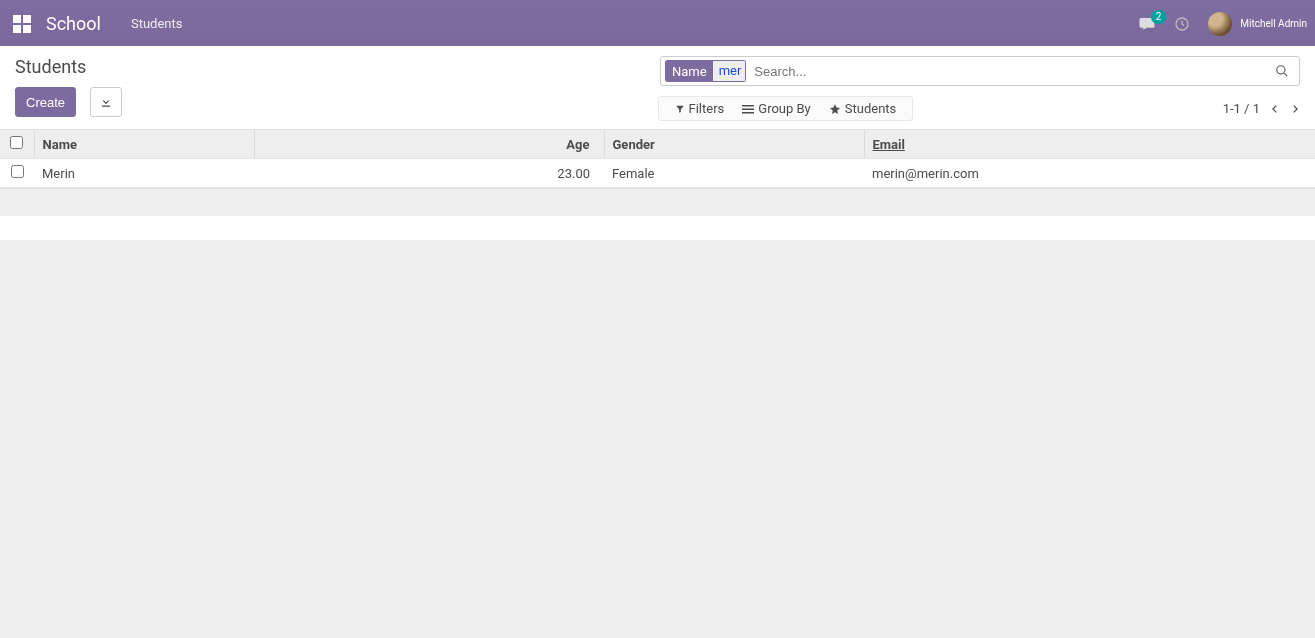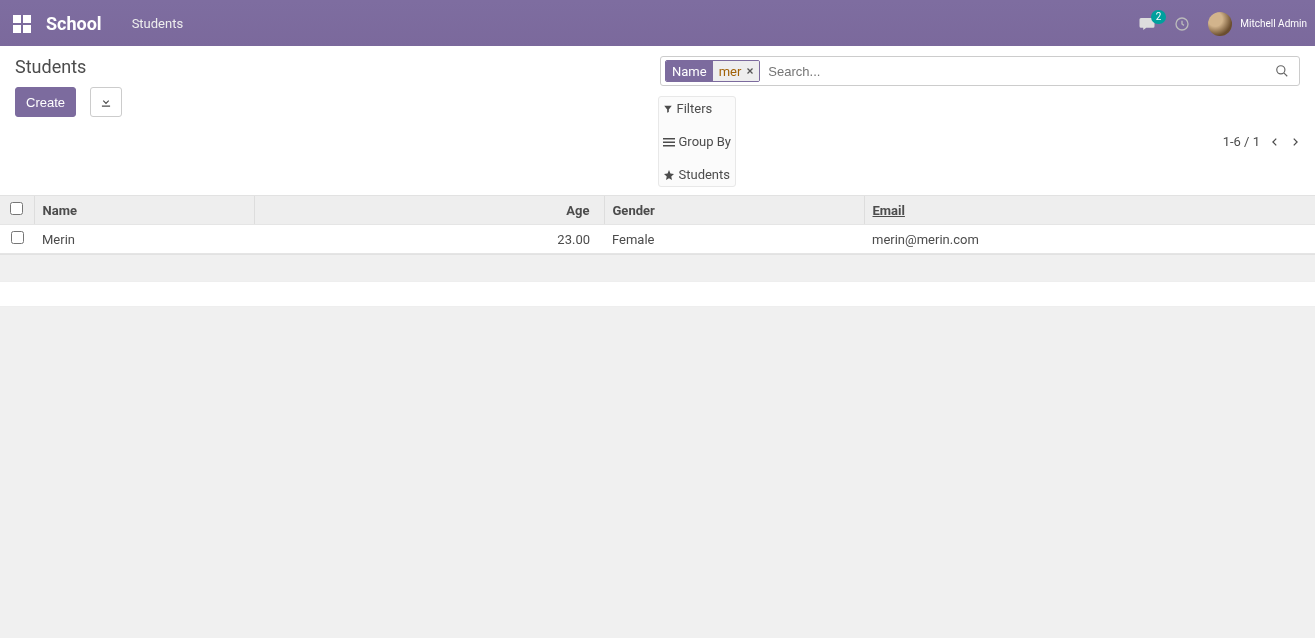--- a/index.html
+++ b/index.html
@@ -16,21 +16,21 @@
     background: linear-gradient(to bottom, #7e6da0 0%, #7b699c 100%);
     height: 46px;
     display: flex;
     align-items: center;
     padding: 0 8px 0 12px;
     color: #fff;
     border-top: 1px solid #7e6da0;
   }
   .navbar .apps-icon { width: 20px; height: 20px; margin-right: 14px; cursor: pointer; display:flex; flex-wrap:wrap;}
   .navbar .apps-icon span { width:8px; height:8px; margin:1px; background:#fff; }
-  .navbar .brand { font-size: 18px; font-weight: 700; color:#fff; margin-right: 30px; }
+  .navbar .brand { font-size: 18px; font-weight: 400; color:#fff; margin-right: 30px; }
   .navbar .menu-item { font-size: 13px; color:#eee; cursor:pointer; }
   .navbar .spacer { flex:1; }
   .navbar .right { display:flex; align-items:center; gap: 18px; }
   .navbar .chat { position:relative; cursor:pointer; color:#ddd; }
   .navbar .badge {
     position:absolute; top:-6px; right:-10px;
     background:#00a09d; color:#fff; border-radius:8px;
     font-size:10px; padding:1px 5px; line-height:12px;
   }
   .navbar .clock { color:#bbb; cursor:pointer; }
@@ -62,31 +62,30 @@
     border:1px solid #ccc; border-radius:3px; height:30px;
     display:flex; align-items:center; padding:0 4px;
     margin-bottom:10px; width:640px; margin-left:auto;
   }
   .facet {
     display:inline-flex; align-items:stretch; height:22px;
     border:1px solid #7c6b9e; border-radius:2px; overflow:hidden;
     margin-right:4px;
   }
   .facet-label { background:#7c6b9e; color:#fff; padding:2px 6px; font-size:13px; display:flex; align-items:center;}
-  .facet-value { background:#eee; color:#a16207; padding:2px 4px 2px 6px; font-size:13px; display:flex; align-items:center; gap:4px;}
+  .facet-value { background:#eee; color:#1d4ed8; padding:2px 4px 2px 6px; font-size:13px; display:flex; align-items:center; gap:16px;flex-direction:column;}
   .facet-remove { cursor:pointer; color:#555; display:flex; align-items:center; }
   .search-input { flex:1; border:none; outline:none; font-size:13px; padding:2px 4px; height:100%; }
   .search-icon { color:#666; padding:0 6px; cursor:pointer; }
   
   .cp-bottom { display:flex; align-items:center; }
   .search-options {
     display:inline-flex; background:#fbfbfb;
-    border:1px solid #e8e8e8; border-radius:3px; padding:4px 4px;
+    border:1px solid #e8e8e8; border-radius:3px; padding:4px 16px;
     gap: 18px;
-    flex-direction: column;
   }
   .search-options .opt { display:flex; align-items:center; gap:4px; cursor:pointer; font-size:13px; color:#4c4c4c;}
   .pager { margin-left:auto; display:flex; align-items:center; gap:10px; color:#4c4c4c; font-size:13px;}
   .pager .nav { cursor:pointer; color:#4c4c4c; }
   
   .list-view { background:#fff; border-bottom:1px solid #e2e2e2; }
   table { width:100%; border-collapse:collapse; font-size:13px; }
   thead { background:#eee; }
   th, td { text-align:left; padding:6px 8px; border-bottom:1px solid #e5e5e5;}
   th { font-weight:700; color:#4c4c4c; border-right:1px solid #ddd;}
@@ -185,21 +184,21 @@
           </div>
           <div class="opt">
             <svg width="12" height="12" viewBox="0 0 24 24" fill="#4c4c4c">
                 <path d="M12 2l2.9 6.9L22 10l-5.5 4.8L18 22l-6-3.5L6 22l1.5-7.2L2 10l7.1-1.1z"></path>
               </svg>
             <span>Students</span>
           </div>
         </div>
         <div class="pager">
           <span>
-            <span>1-6</span>
+            <span>1-1</span>
             <span>/</span>
             <span>1</span>
           </span>
           <span class="nav">
             <svg width="10" height="14" viewBox="0 0 24 24" fill="none" stroke="#4c4c4c" stroke-width="3">
                 <path d="M15 4l-8 8 8 8"></path>
               </svg>
           </span>
           <span class="nav">
             <svg width="10" height="14" viewBox="0 0 24 24" fill="none" stroke="#4c4c4c" stroke-width="3">

